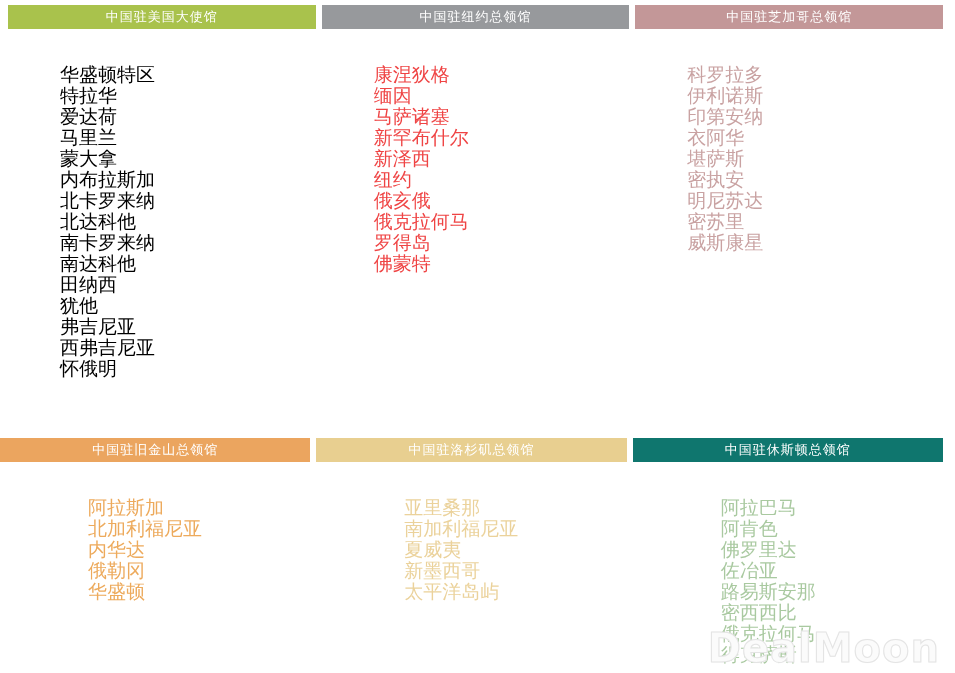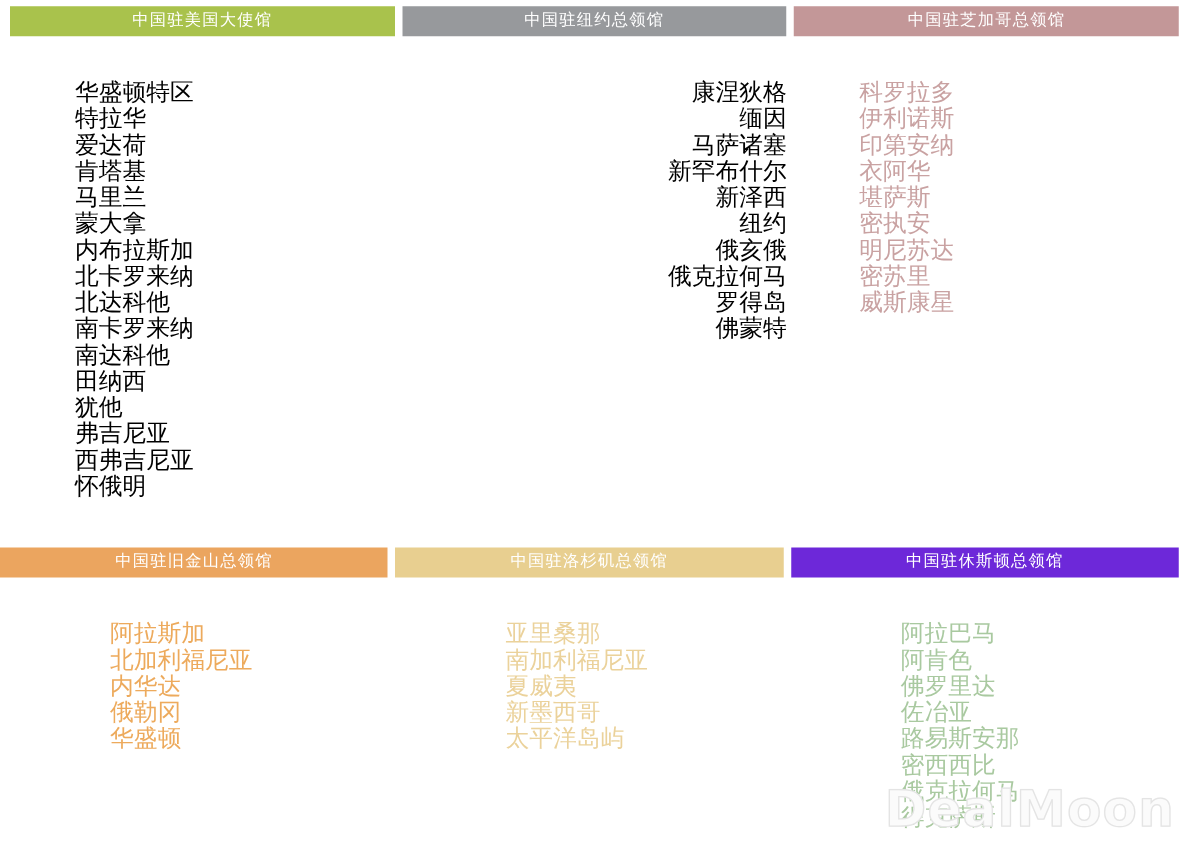--- a/index.html
+++ b/index.html
@@ -66,38 +66,37 @@
 </head>
 <body>
 
 <div class="section top">
   <section class="col">
     <div class="hdr" style="background-color: rgb(169, 194, 76);">中国驻美国大使馆</div>
     <ul class="states" style="color: rgb(0, 0, 0);">
         <li>华盛顿特区</li>
         <li>特拉华</li>
         <li>爱达荷</li>
-        <li>肯塔基</li>
         <li>马里兰</li>
         <li>蒙大拿</li>
         <li>内布拉斯加</li>
         <li>北卡罗来纳</li>
         <li>北达科他</li>
         <li>南卡罗来纳</li>
         <li>南达科他</li>
         <li>田纳西</li>
         <li>犹他</li>
         <li>弗吉尼亚</li>
         <li>西弗吉尼亚</li>
         <li>怀俄明</li>
       </ul>
   </section>
   <section class="col">
     <div class="hdr" style="background-color: rgb(151, 153, 156);">中国驻纽约总领馆</div>
-    <ul class="states" style="color: #000000; text-align: right;">
+    <ul class="states" style="color: #ef4444;">
         <li>康涅狄格</li>
         <li>缅因</li>
         <li>马萨诸塞</li>
         <li>新罕布什尔</li>
         <li>新泽西</li>
         <li>纽约</li>
         <li>俄亥俄</li>
         <li>俄克拉何马</li>
         <li>罗得岛</li>
         <li>佛蒙特</li>
@@ -134,21 +133,21 @@
     <div class="hdr" style="background-color: rgb(232, 207, 144);">中国驻洛杉矶总领馆</div>
     <ul class="states" style="color: rgb(235, 210, 155);">
         <li>亚里桑那</li>
         <li>南加利福尼亚</li>
         <li>夏威夷</li>
         <li>新墨西哥</li>
         <li>太平洋岛屿</li>
       </ul>
   </section>
   <section class="col">
-    <div class="hdr" style="background-color: #6d28d9;">中国驻休斯顿总领馆</div>
+    <div class="hdr" style="background-color: #0f766e;">中国驻休斯顿总领馆</div>
     <ul class="states" style="color: rgb(169, 201, 160);">
         <li>阿拉巴马</li>
         <li>阿肯色</li>
         <li>佛罗里达</li>
         <li>佐冶亚</li>
         <li>路易斯安那</li>
         <li>密西西比</li>
         <li>俄克拉何马</li>
         <li>得克萨斯</li>
       </ul>

